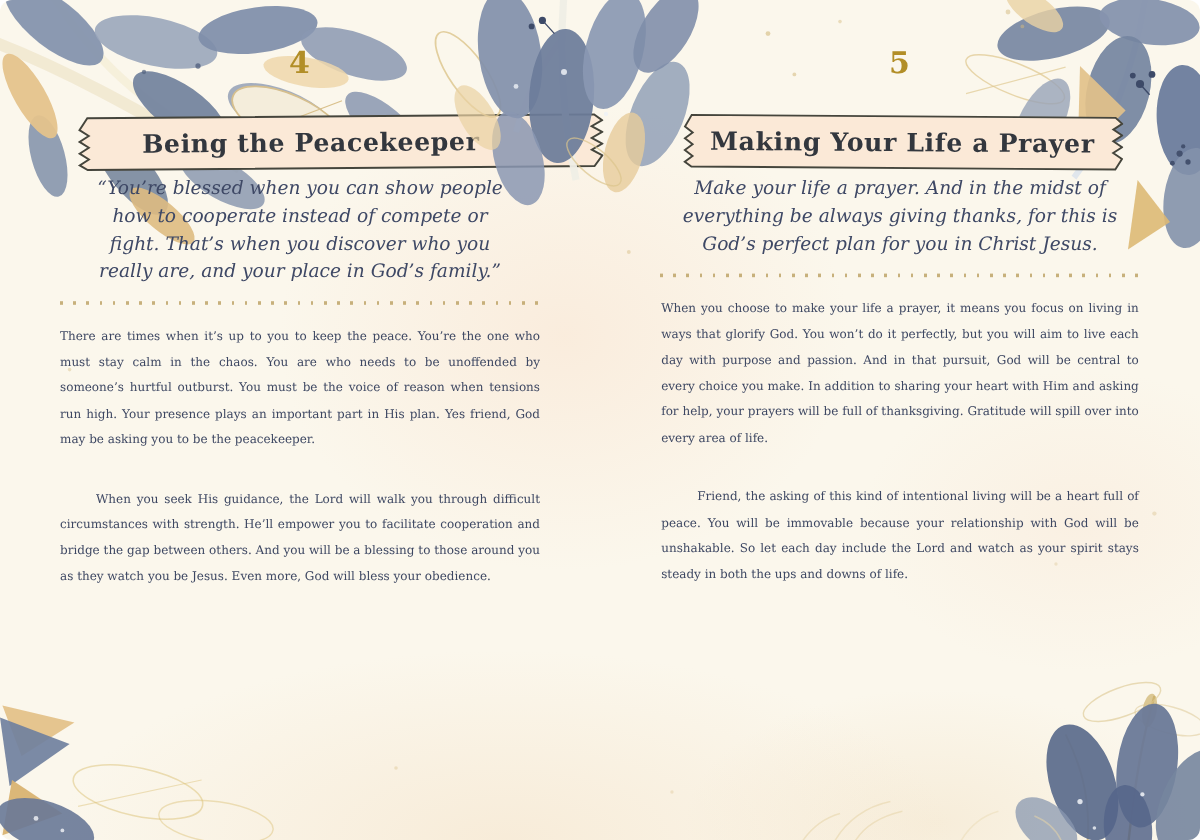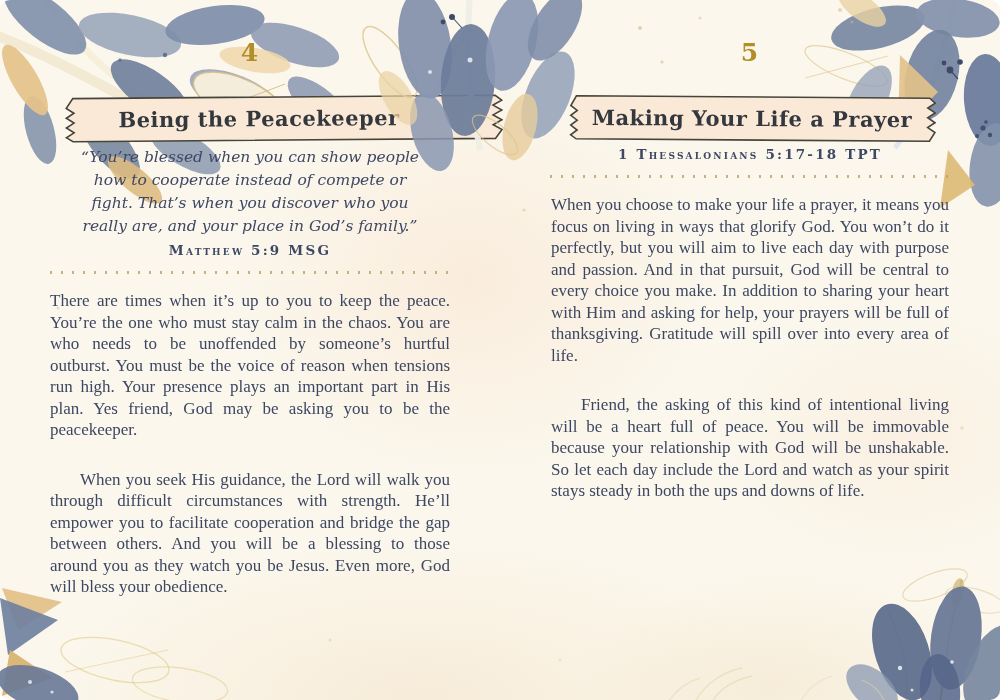--- a/index.html
+++ b/index.html
@@ -43,21 +43,21 @@
     margin-top:4px;text-align:center;font-variant:small-caps;font-weight:600;
     font-size:13.5px;letter-spacing:2.2px;color:#3e4865;
   }
   .divider{
     margin:13px auto 0;width:400px;height:3px;
     background-image:repeating-linear-gradient(to right, rgba(190,164,104,0.85) 0 2.2px, transparent 2.2px 11px);
   }
   .body-text{margin:16px auto 0;width:400px;}
   .page-right .body-text{width:398px;}
   .body-text p{
-    margin:0;text-align:justify;font-size:17px;line-height:21.5px;color:#3d4762;font-family:Liberation Serif, serif;
+    margin:0;text-align:justify;font-size:10px;line-height:21.5px;color:#3d4762;
   }
   .body-text p.indent{text-indent:30px;margin-top:28px;}
 </style>
 </head>
 <body>
 
 <div class="spread">
 
   <svg class="decor decor-under" viewBox="0 0 1000 700">
     <g>
@@ -168,37 +168,38 @@
     <div class="banner">
       <svg class="banner-bg" viewBox="0 0 400 48" preserveAspectRatio="none">
         <path d="M9,2 L393,2 L399,7 L391,12 L399,17 L391,22 L399,27 L391,32 L399,37 L393,46 L9,46 L3,42 L10,37 L3,32 L10,27 L3,22 L10,17 L3,12 L9,2 Z" fill="#fbe9d7" stroke="#45453c" stroke-width="1.6" vector-effect="non-scaling-stroke"></path>
       </svg>
       <div class="banner-title">Being the Peacekeeper</div>
     </div>
     <div class="quote">“You’re blessed when you can show people
 how to cooperate instead of compete or
 fight. That’s when you discover who you
 really are, and your place in God’s family.”</div>
-    <div class="reference">Matthew 5:9 MSG</div>
     <div class="divider"></div>
     <div class="body-text">
       <p>There are times when it’s up to you to keep the peace. You’re the one who must stay calm in the chaos. You are who needs to be unoffended by someone’s hurtful outburst. You must be the voice of reason when tensions run high. Your presence plays an important part in His plan. Yes friend, God may be asking you to be the peacekeeper.</p>
       <p class="indent">When you seek His guidance, the Lord will walk you through difficult circumstances with strength. He’ll empower you to facilitate cooperation and bridge the gap between others. And you will be a blessing to those around you as they watch you be Jesus. Even more, God will bless your obedience.</p>
     </div>
   </div>
 
   <div class="page page-right">
     <div class="page-number">5</div>
     <div class="banner">
       <svg class="banner-bg" viewBox="0 0 400 48" preserveAspectRatio="none">
         <path d="M9,2 L393,2 L399,7 L391,12 L399,17 L391,22 L399,27 L391,32 L399,37 L393,46 L9,46 L3,42 L10,37 L3,32 L10,27 L3,22 L10,17 L3,12 L9,2 Z" fill="#fbe9d7" stroke="#45453c" stroke-width="1.6" vector-effect="non-scaling-stroke"></path>
       </svg>
       <div class="banner-title">Making Your Life a Prayer</div>
     </div>
-    <div class="reference">1 Thessalonians 5:17-18 TPT</div>
+    <div class="quote">Make your life a prayer. And in the midst of
+everything be always giving thanks, for this is
+God’s perfect plan for you in Christ Jesus.</div>
     <div class="divider"></div>
     <div class="body-text">
       <p>When you choose to make your life a prayer, it means you focus on living in ways that glorify God. You won’t do it perfectly, but you will aim to live each day with purpose and passion. And in that pursuit, God will be central to every choice you make. In addition to sharing your heart with Him and asking for help, your prayers will be full of thanksgiving. Gratitude will spill over into every area of life.</p>
       <p class="indent">Friend, the asking of this kind of intentional living will be a heart full of peace. You will be immovable because your relationship with God will be unshakable. So let each day include the Lord and watch as your spirit stays steady in both the ups and downs of life.</p>
     </div>
   </div>
 
   <svg class="decor decor-over" viewBox="0 0 1000 700">
     <g>
       <path d="M470,-5 C466,45 468,95 480,150" stroke="#efeee6" stroke-width="6" fill="none" opacity="0.95"></path>

